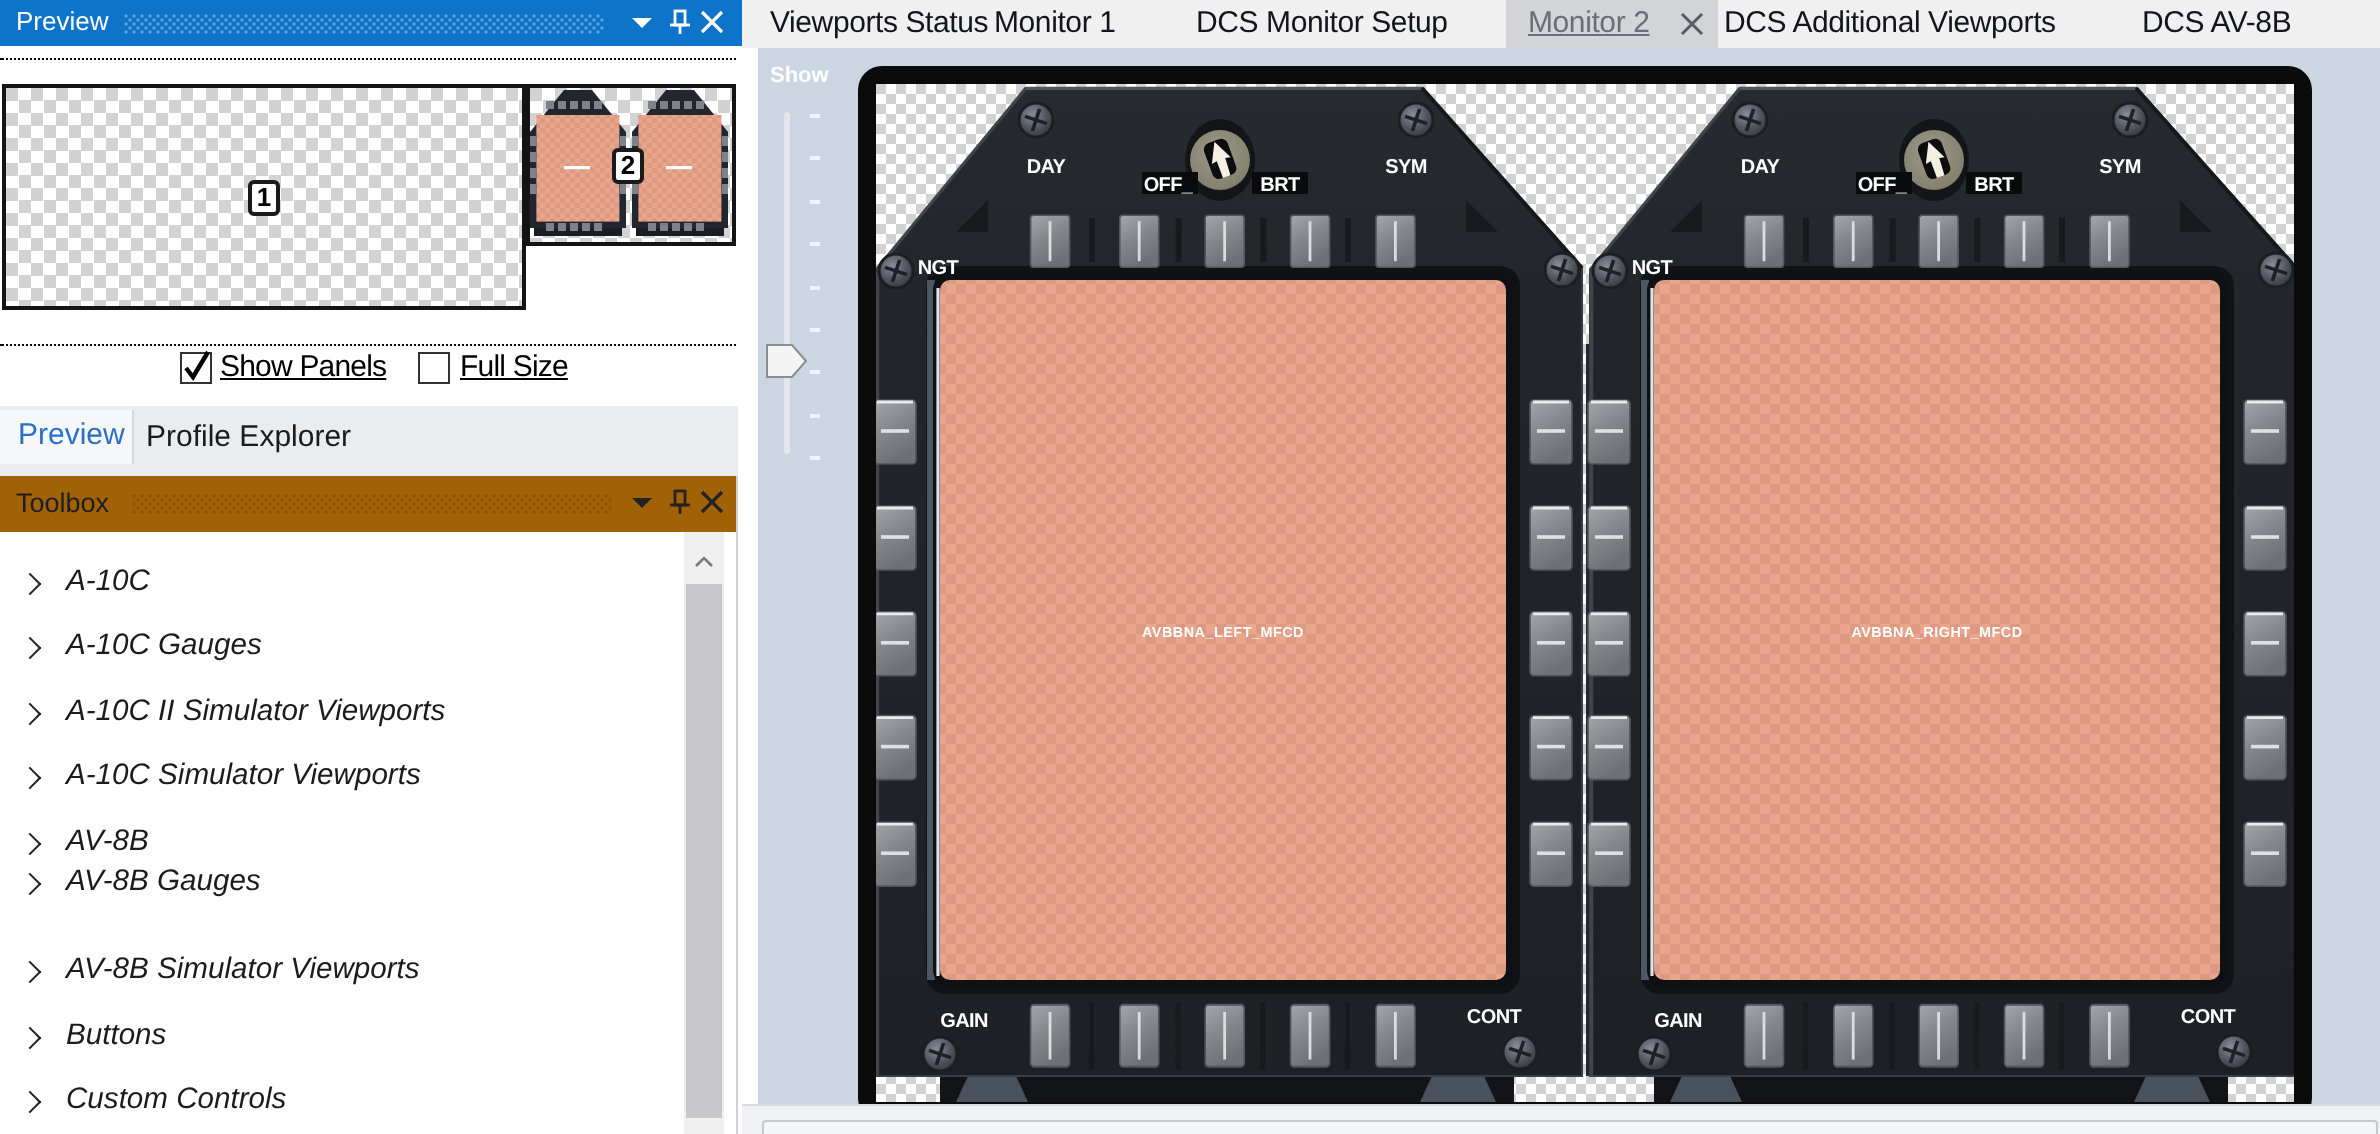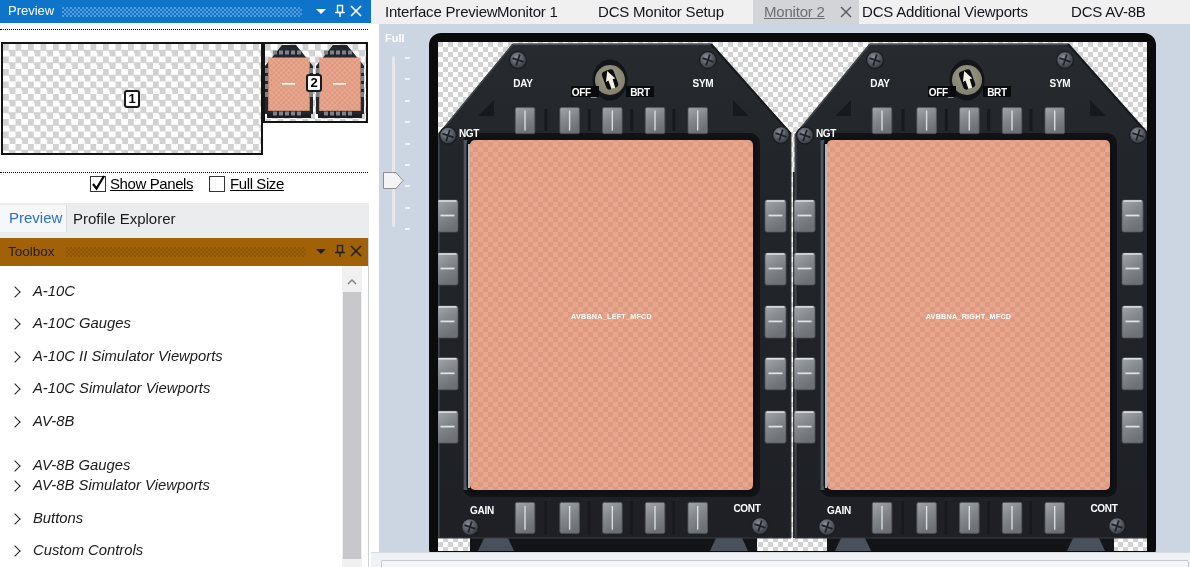--- a/index.html
+++ b/index.html
@@ -172,21 +172,21 @@
       <span class="lbl">A-10C II Simulator Viewports</span>
     </div>
     <div class="item" style="top: 107.2px;">
       <span class="chev"></span>
       <span class="lbl">A-10C Simulator Viewports</span>
     </div>
     <div class="item" style="top: 139.6px;">
       <span class="chev"></span>
       <span class="lbl">AV-8B</span>
     </div>
-    <div class="item" style="top: 184px;">
+    <div class="item" style="top: 160px;">
       <span class="chev"></span>
       <span class="lbl">AV-8B Gauges</span>
     </div>
     <div class="item" style="top: 204.4px;">
       <span class="chev"></span>
       <span class="lbl">AV-8B Simulator Viewports</span>
     </div>
     <div class="item" style="top: 269.2px;">
       <span class="chev"></span>
       <span class="lbl">Custom Controls</span>
@@ -199,36 +199,36 @@
 <div id="sb" class="abs">
     <div style="position:absolute;left:5px;top:8px;width:10px;height:10px;"><svg width="10" height="10">
         <path d="M1 6 L5 2 L9 6" stroke="#7a7a7a" stroke-width="1.3" fill="none"></path>
       </svg></div>
     <div id="sbthumb"></div>
   </div>
 <div class="abs" style="left:368px;top:238px;width:1px;height:329px;background:#cfd1d8;"></div>
 
 <div id="tabbar" class="abs"></div>
 <div id="activetab"></div>
-<div class="dtab" style="left:385px;">Interface Preview</div>
+<div class="dtab" style="left:385px;">Viewports Status</div>
 <div class="dtab" style="left:497px;">Monitor 1</div>
 <div class="dtab" style="left:598px;">DCS Monitor Setup</div>
 <div class="dtab" style="left:764px;color:#6c6e73;text-decoration:underline;">Monitor 2</div>
 <svg class="abs" style="left:840px;top:6px;" width="12" height="12" viewBox="0 0 12 12">
   <g stroke="#5a5c61" stroke-width="1.5">
       <line x1="1" y1="1" x2="11" y2="11"></line>
       <line x1="11" y1="1" x2="1" y2="11"></line>
     </g>
 </svg>
 <div class="dtab" style="left:862px;">DCS Additional Viewports</div>
 <div class="dtab" style="left:1071px;">DCS AV-8B</div>
 
 <div id="canvas" class="abs"></div>
 <div id="whitestrip" class="abs"></div>
-<div id="zoomlbl" class="abs">Full</div>
+<div id="zoomlbl" class="abs">Show</div>
 <div id="ztrack" class="abs"></div>
 <div id="ticks">
     <div class="tick abs" style="top: 57px;"></div>
     <div class="tick abs" style="top: 78.4px;"></div>
     <div class="tick abs" style="top: 99.8px;"></div>
     <div class="tick abs" style="top: 121.2px;"></div>
     <div class="tick abs" style="top: 142.6px;"></div>
     <div class="tick abs" style="top: 164px;"></div>
     <div class="tick abs" style="top: 185.4px;"></div>
     <div class="tick abs" style="top: 206.8px;"></div>

